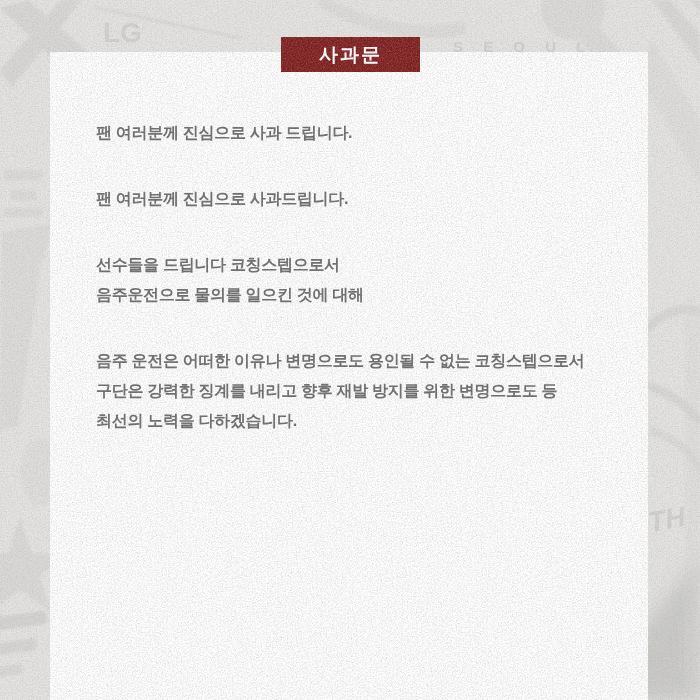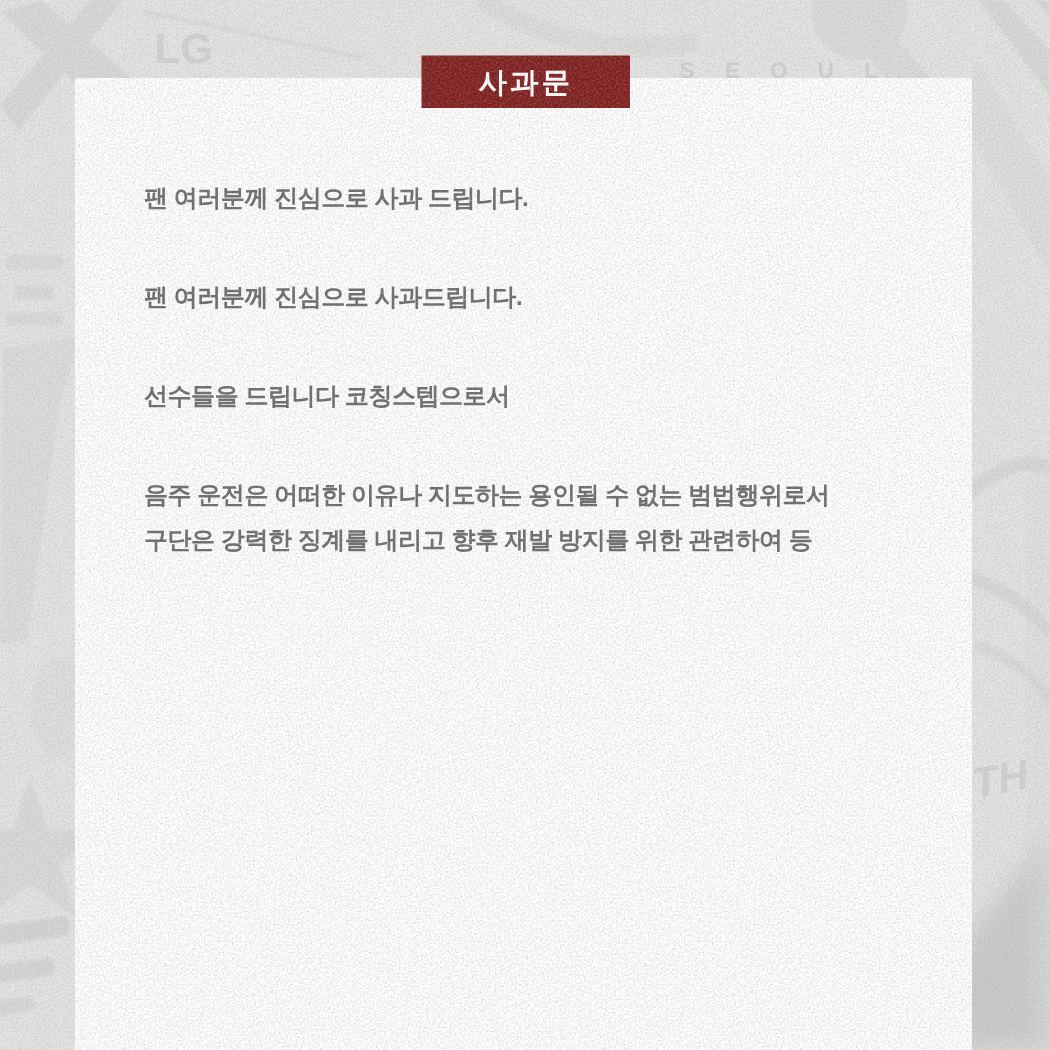--- a/index.html
+++ b/index.html
@@ -94,25 +94,27 @@
     <p class="para">
       <span class="line">팬 여러분께 진심으로 사과 드립니다.</span>
     </p>
     <p class="para">
       </p>
       <div class="line">팬 여러분께 진심으로 사과드립니다.</div>
     <p></p>
     <p class="para">
       </p>
       <div class="line">선수들을 드립니다 코칭스텝으로서</div>
+      <div class="line">음주운전으로 물의를 일으킨 것에 대해</div>
     <p></p>
     <p class="para">
       </p>
-      <div class="line">음주 운전은 어떠한 이유나 지도하는 용인될 수 없는 범법행위로서</div>
-      <div class="line">구단은 강력한 징계를 내리고 향후 재발 방지를 위한 관련하여 등</div>
+      <div class="line">음주 운전은 어떠한 이유나 변명으로도 용인될 수 없는 코칭스텝으로서</div>
+      <div class="line">구단은 강력한 징계를 내리고 향후 재발 방지를 위한 변명으로도 등</div>
+      <div class="line">최선의 노력을 다하겠습니다.</div>
     <p></p>
   </div>
 </div>
 
 <div class="title-bar">사과문</div>
 
 <svg class="noise" width="700" height="700">
   <rect width="700" height="700" filter="url(#grain)"></rect>
 </svg>
 

